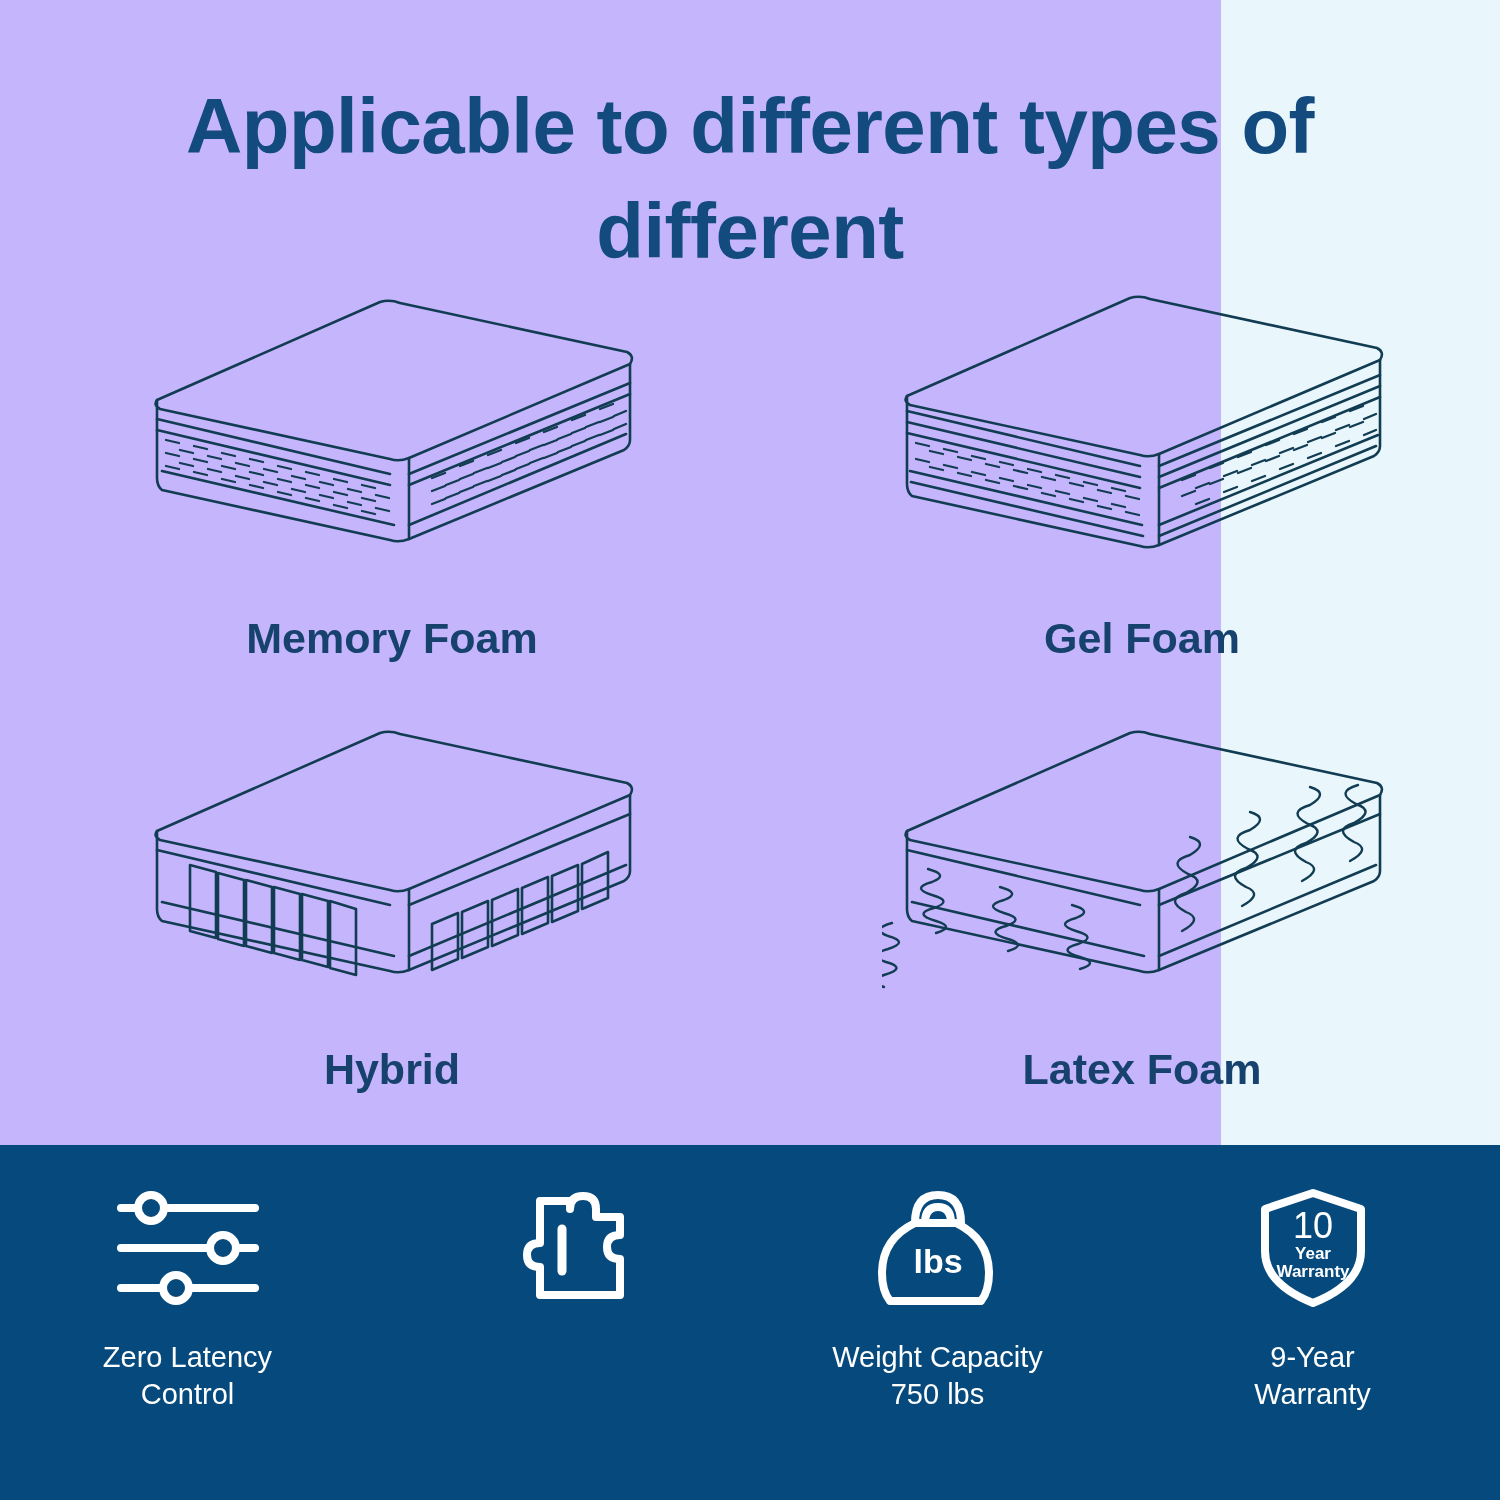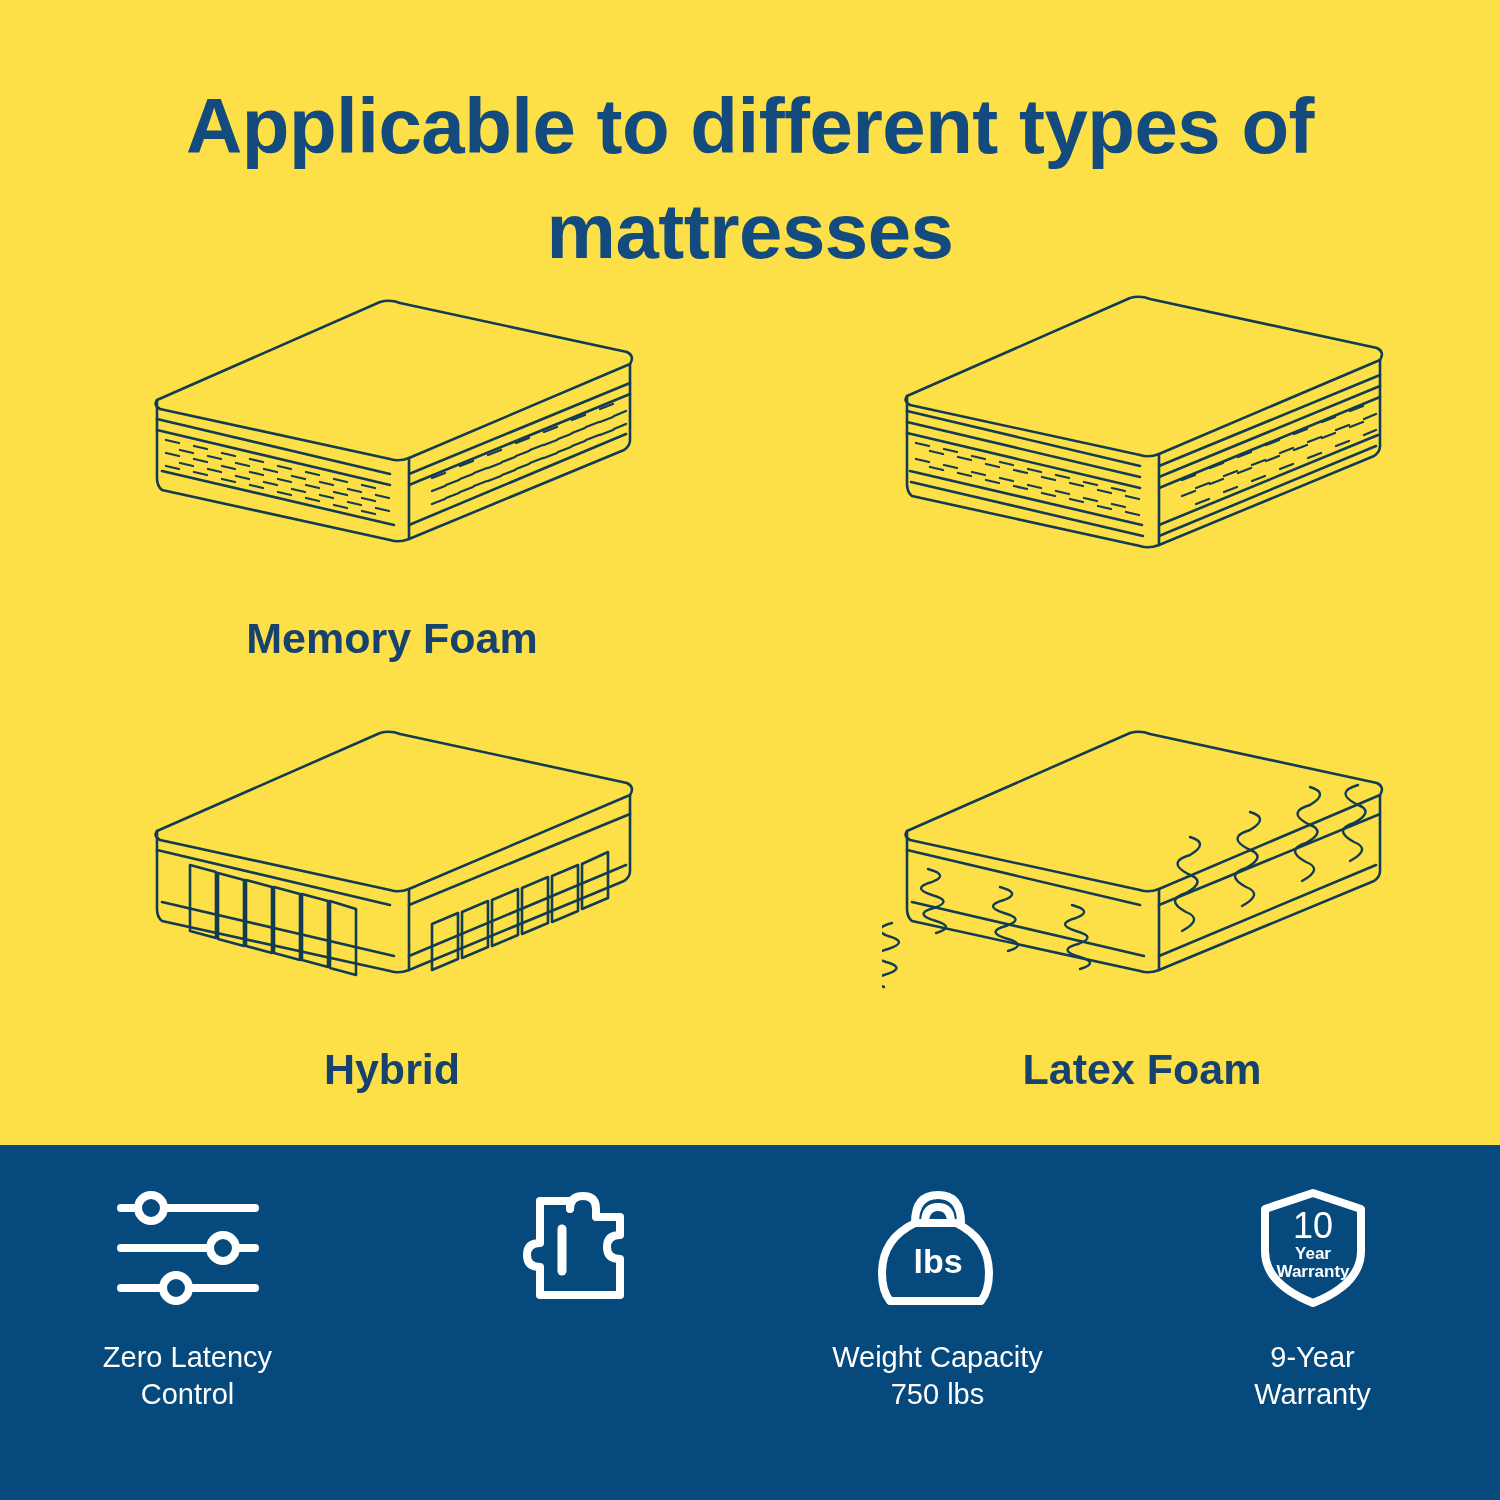--- a/index.html
+++ b/index.html
@@ -9,23 +9,23 @@
   }
   body {
     width: 1500px;
     height: 1500px;
     background: #e9f7fd;
     font-family: "Liberation Sans", sans-serif;
     overflow: hidden;
   }
   .page {
     position: relative;
-    width: 1500px;
+    width: 1221px;
     height: 1500px;
-    background: #fde047;
+    background: #c4b5fd;
   }
 
   
   .title-block {
     position: absolute;
     top: 74px;
     left: 0;
     width: 1500px;
     text-align: center;
   }
@@ -104,21 +104,21 @@
     white-space: pre-line;
   }
 </style>
 </head>
 <body>
 
 <div class="page">
 
   <div class="title-block">
     <div class="title-line">Applicable to different types of</div>
-    <div class="title-line">mattresses</div>
+    <div class="title-line">different</div>
   </div>
 
   <div class="grid">
 
     <div class="cell">
       <svg class="art" viewBox="0 0 520 330">
         <defs>
           <pattern id="stitchL" width="22" height="17" patternUnits="userSpaceOnUse" patternTransform="skewY(21)">
             <line x1="2" y1="6" x2="14" y2="6" stroke="#123c52" stroke-width="2.4"></line>
           </pattern>
@@ -326,20 +326,21 @@
             <line x1="314" y1="216" x2="327" y2="211"></line>
               <line x1="342" y1="204" x2="355" y2="199"></line>
             <line x1="370" y1="193" x2="383" y2="188"></line>
               <line x1="398" y1="181" x2="411" y2="176"></line>
             <line x1="426" y1="170" x2="439" y2="165"></line>
               <line x1="454" y1="158" x2="467" y2="153"></line>
             <line x1="482" y1="147" x2="494" y2="142"></line>
           </g>
         </g>
       </svg>
+      <div class="caption">Gel Foam</div>
     </div>
 
     <div class="cell row2">
       <svg class="art" viewBox="0 0 520 330">
         <g fill="none" stroke="#123c52" stroke-width="2.6" stroke-linejoin="round" stroke-linecap="round">
           <path d="M25 112 L248 14 Q258 11 268 15 L495 64 Q503 68 498 76 L277 170 Q267 174 258 171 L28 121 Q21 117 25 112 Z"></path>
           <path d="M25 112 L25 190 Q25 198 30 202 L258 252 Q267 255 277 251 L277 170"></path>
           <path d="M498 76 L498 152 Q498 158 492 162 L277 251"></path>
           <path d="M25 131 L258 186"></path>
           <path d="M277 186 L498 95"></path>

